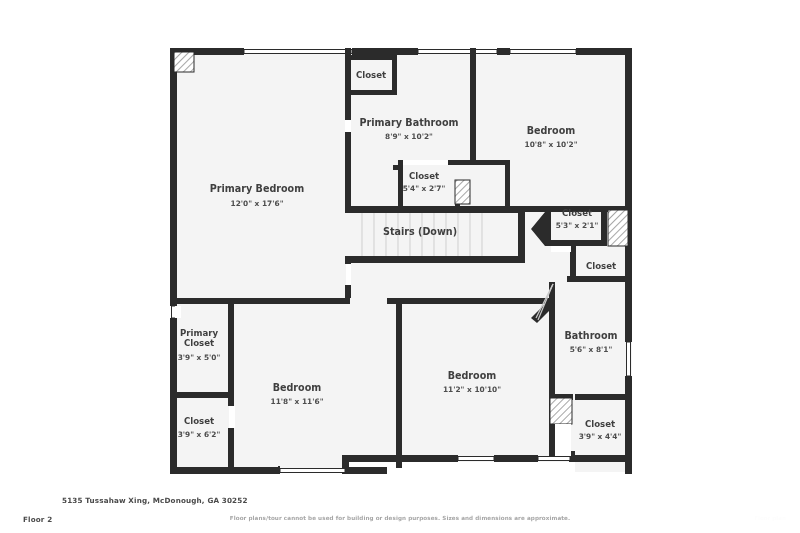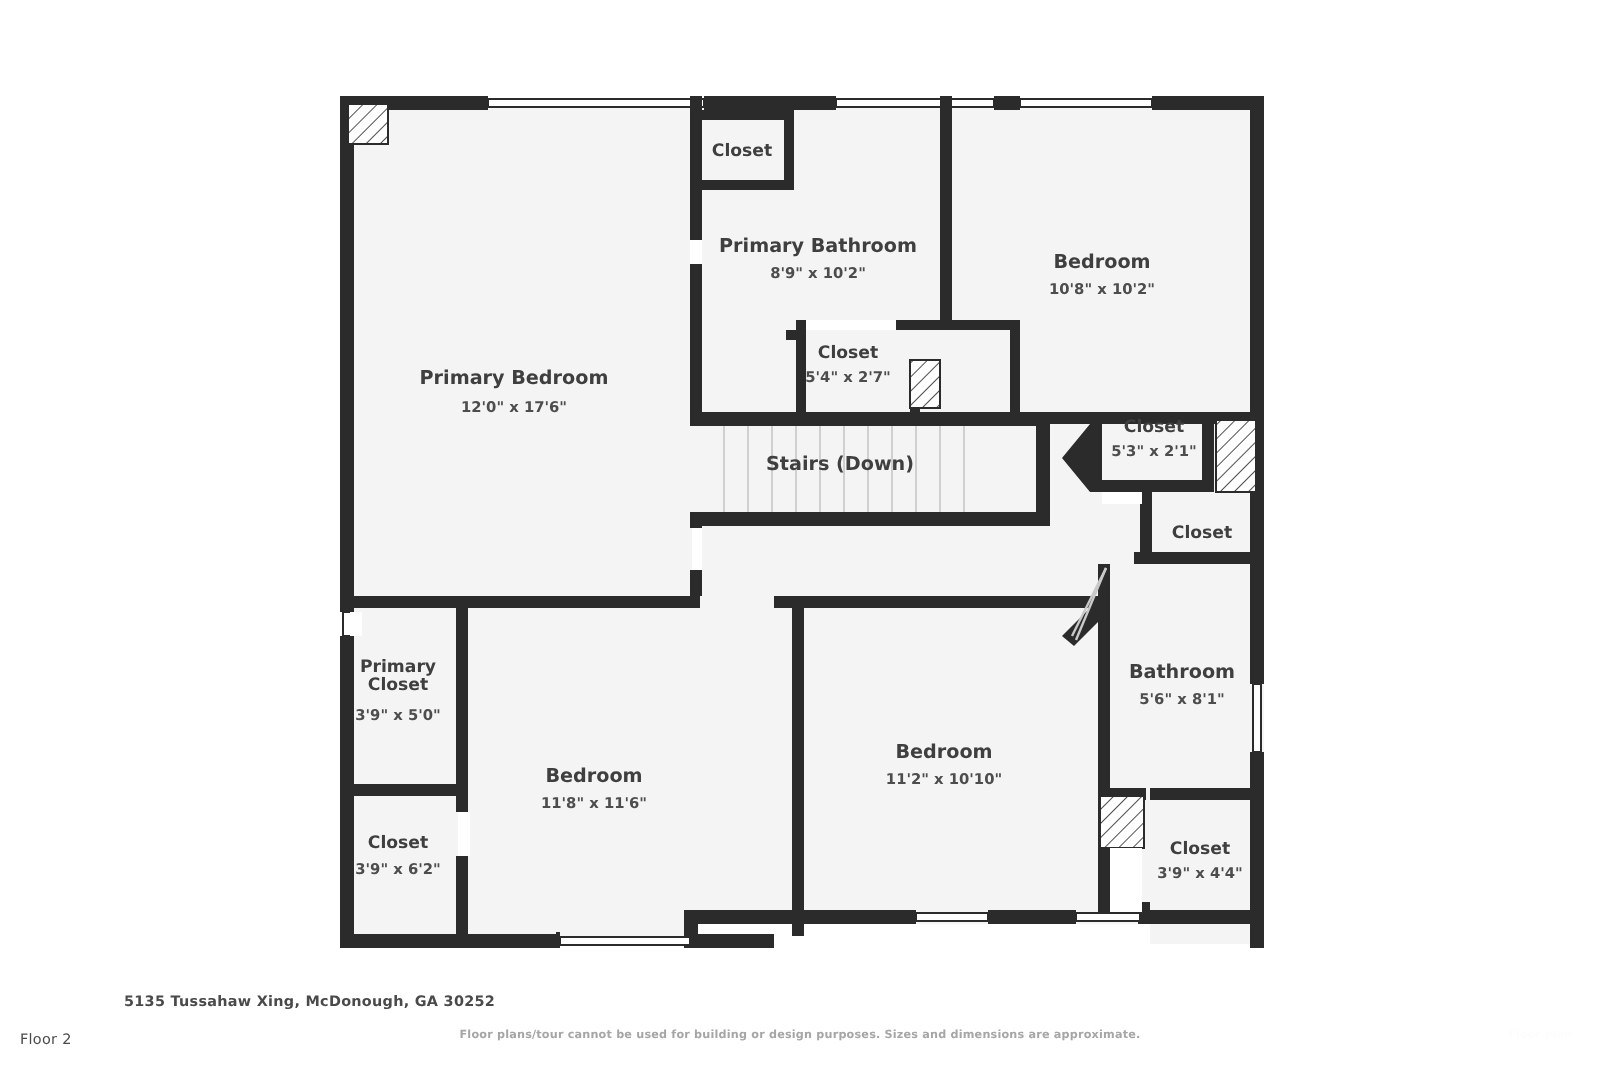--- a/index.html
+++ b/index.html
@@ -38,24 +38,24 @@
     left: 14px;
     top: 6px;
     font-size: 7.2px;
     font-weight: bold;
     letter-spacing: 0.15px;
     color: #4a4a4a;
     padding-left: 48px;
   }
   .footer-floor {
     position: absolute;
-    left: 10px;
+    left: 23px;
     top: 25px;
     font-size: 7.2px;
-    font-weight: normal;
+    font-weight: bold;
     letter-spacing: 0.15px;
     color: #4a4a4a;
   }
   .footer-disclaimer {
     position: absolute;
     left: 0;
     top: 25px;
     width: 800px;
     text-align: center;
     font-size: 5.6px;

